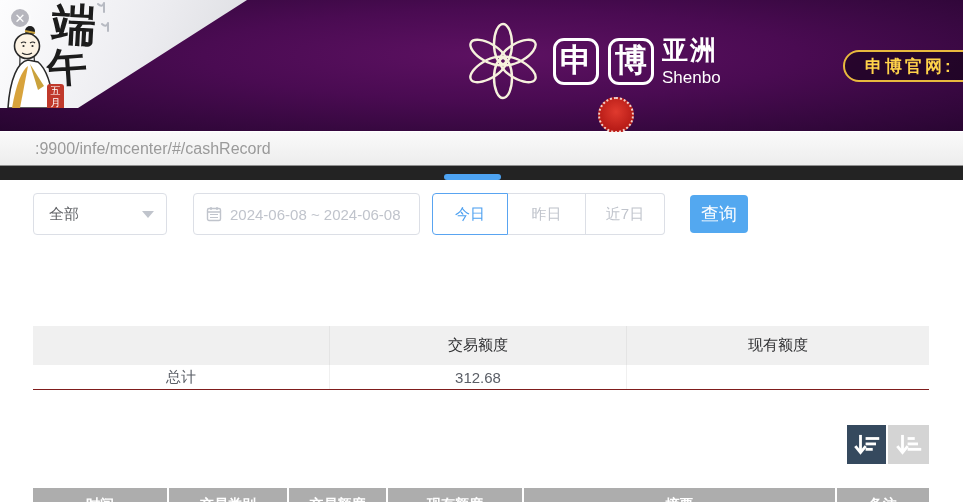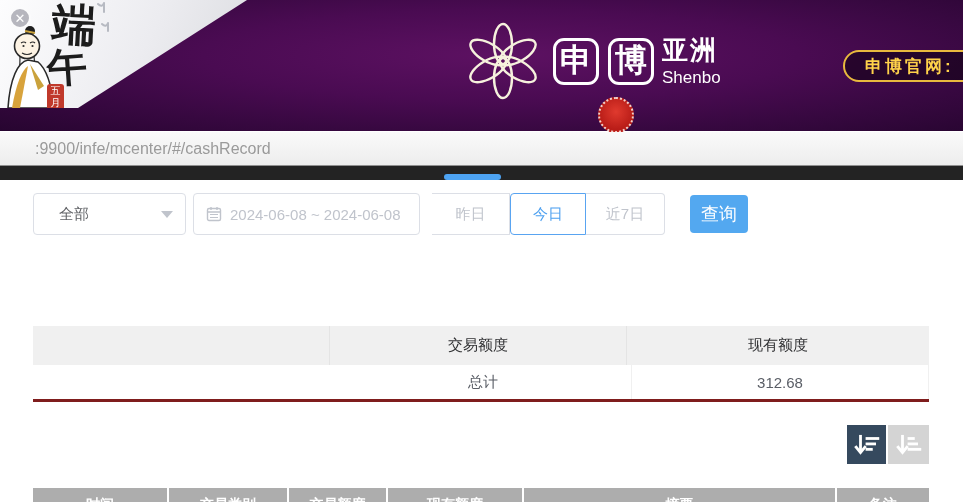--- a/index.html
+++ b/index.html
@@ -58,41 +58,41 @@
     display:flex;align-items:center;padding-left:35px;font-size:16px;}
   .url-domain{color:#3c3c3c;}
   .url-path{color:#9a9a9a;}
 
   .content{position:absolute;left:0;top:58px;width:963px;height:336px;background:#fff;}
   .dark-strip{position:absolute;left:0;top:0;width:963px;height:14px;background:#232323;}
   .tab-indicator{position:absolute;left:444px;top:8px;width:57px;height:6px;background:#4da3f2;border-radius:3px;}
 
   
   .filters{position:absolute;left:0;top:21px;height:46px;width:963px;}
-  .sel{position:absolute;left:33px;top:6px;width:153px;height:42px;border:1px solid #dcdfe6;border-radius:4px;
-    background:#fff;display:flex;align-items:center;padding:0 12px 0 25px;cursor:pointer;}
+  .sel{position:absolute;left:33px;top:6px;width:134px;height:42px;border:1px solid #dcdfe6;border-radius:4px;
+    background:#fff;display:flex;align-items:center;padding:0 12px 0 15px;cursor:pointer;}
   .sel-label{color:#606266;font-size:15px;flex:1;}
   .caret{width:0;height:0;border-left:6px solid transparent;border-right:6px solid transparent;border-top:7px solid #c0c4cc;}
   .dateinput{position:absolute;left:193px;top:6px;width:227px;height:42px;border:1px solid #dcdfe6;border-radius:4px;
     background:#fff;display:flex;align-items:center;padding-left:12px;cursor:text;}
   .date-text{color:#c0c4cc;font-size:15px;margin-left:8px;}
   .btn-group{position:absolute;left:432px;top:6px;display:flex;height:42px;}
   .qbtn{height:42px;background:#fff;border:1px solid #dcdfe6;border-left:none;color:#c0c4cc;font-size:15px;
     display:flex;align-items:center;justify-content:center;cursor:pointer;}
   .qbtn.b0{width:76px;border-left:1px solid #59a4f1;border-radius:4px 0 0 4px;border-color:#59a4f1;color:#4da0f0;}
   .qbtn.b1{width:78px;}
   .qbtn.b2{width:79px;border-radius:0 4px 4px 0;}
   .search-btn{position:absolute;left:690px;top:8px;width:58px;height:38px;background:#53a8f0;border:none;
     border-radius:4px;color:#fff;font-size:18px;display:flex;align-items:center;justify-content:center;cursor:pointer;}
 
   
   .sumtable{position:absolute;left:33px;top:160px;width:896px;font-size:15px;}
   .sum-head{display:flex;height:39px;background:#f0f0f0;}
   .sum-head .cell{display:flex;align-items:center;justify-content:center;color:#303133;border-right:1px solid #e4e4e4;}
-  .sum-body{display:flex;height:37px;background:#fff;border-bottom:3px solid #7f1d1d;justify-content:flex-end;}
+  .sum-body{display:flex;height:25px;background:#fff;border-bottom:1px solid #7f1d1d;}
   .sum-body .cell{display:flex;align-items:center;justify-content:center;color:#5a5e66;border-right:1px solid #f0f0f0;}
   .sc1{width:297px;} .sc2{width:297px;} .sc3{width:302px;border-right:none !important;}
 
   
   .sortbar{position:absolute;left:847px;top:259px;display:flex;}
   .sortbtn{width:39px;height:39px;display:flex;align-items:center;justify-content:center;cursor:pointer;}
   .sortbtn.desc{background:#35495e;margin-right:2px;}
   .sortbtn.asc{background:#d4d4d4;width:41px;}
 
   
@@ -183,22 +183,22 @@
           <svg width="16" height="16" viewBox="0 0 16 16">
             <g fill="none" stroke="#c0c4cc" stroke-width="1.4">
               <rect x="1.5" y="2.5" width="13" height="12" rx="1.5"></rect>
               <path d="M1.5 6 H14.5 M5 1 V4 M11 1 V4"></path>
               <path d="M4 8.5 H12 M4 11.5 H12" stroke-width="1.1"></path>
             </g>
           </svg>
           <span class="date-text">2024-06-08 ~ 2024-06-08</span>
         </div>
         <div class="btn-group">
+          <div class="qbtn b0">今日</div>
           <div class="qbtn b1">昨日</div>
-          <div class="qbtn b0">今日</div>
           <div class="qbtn b2">近7日</div>
         </div>
         <button class="search-btn">查询</button>
       </div>
 
       <div class="sumtable">
         <div class="sum-head">
           <div class="cell sc1"></div>
           <div class="cell sc2">交易额度</div>
           <div class="cell sc3">现有额度</div>

